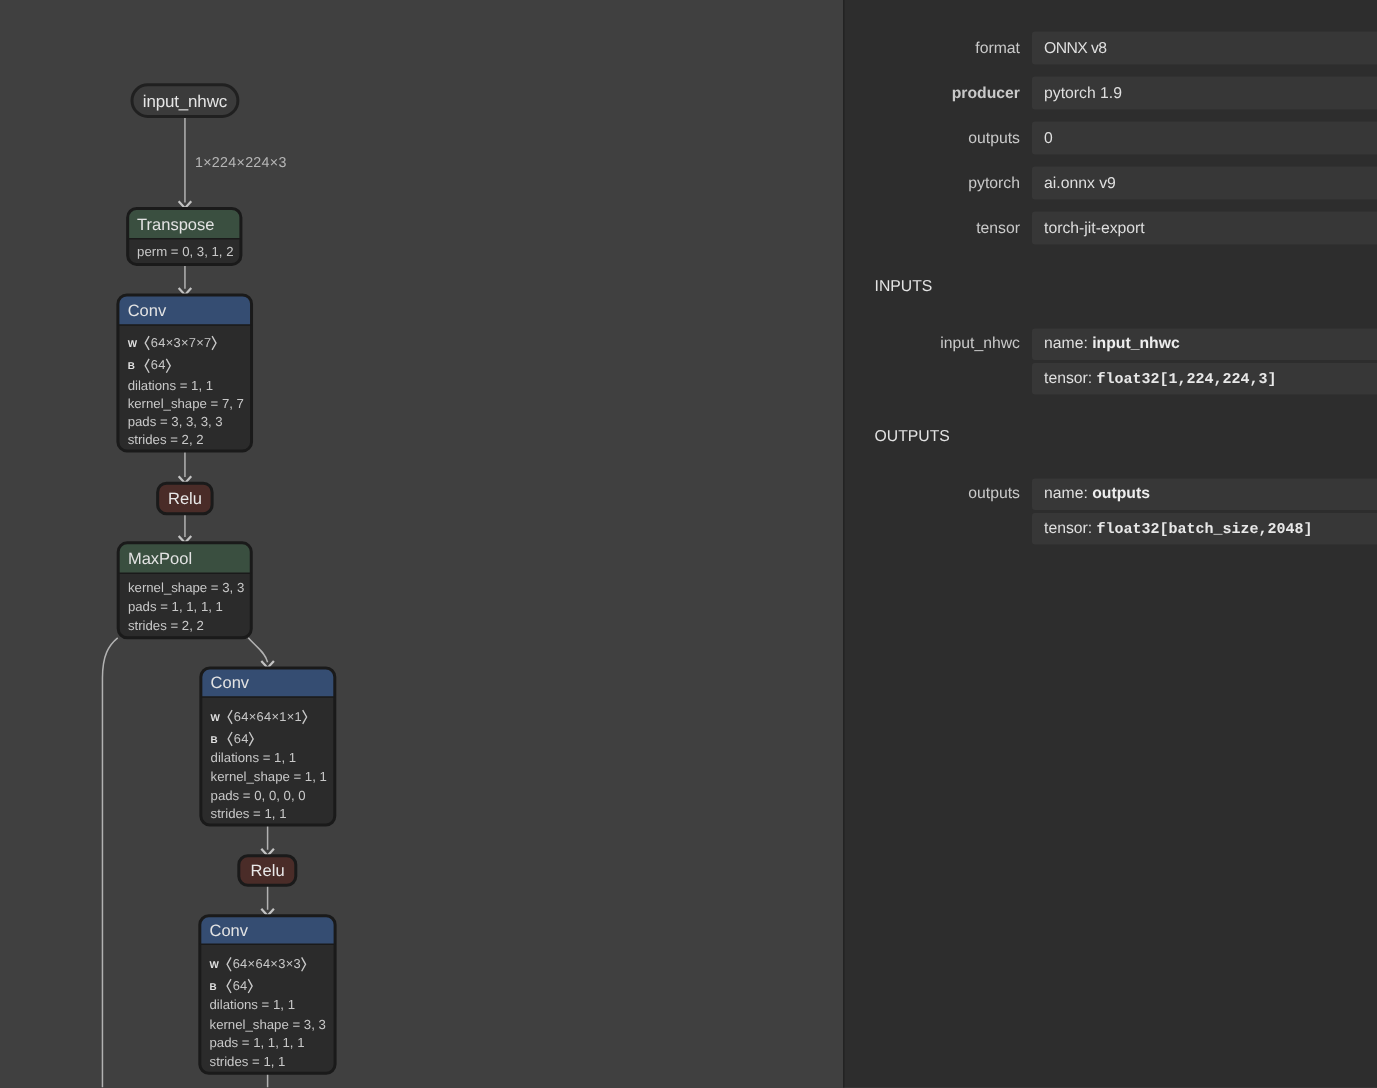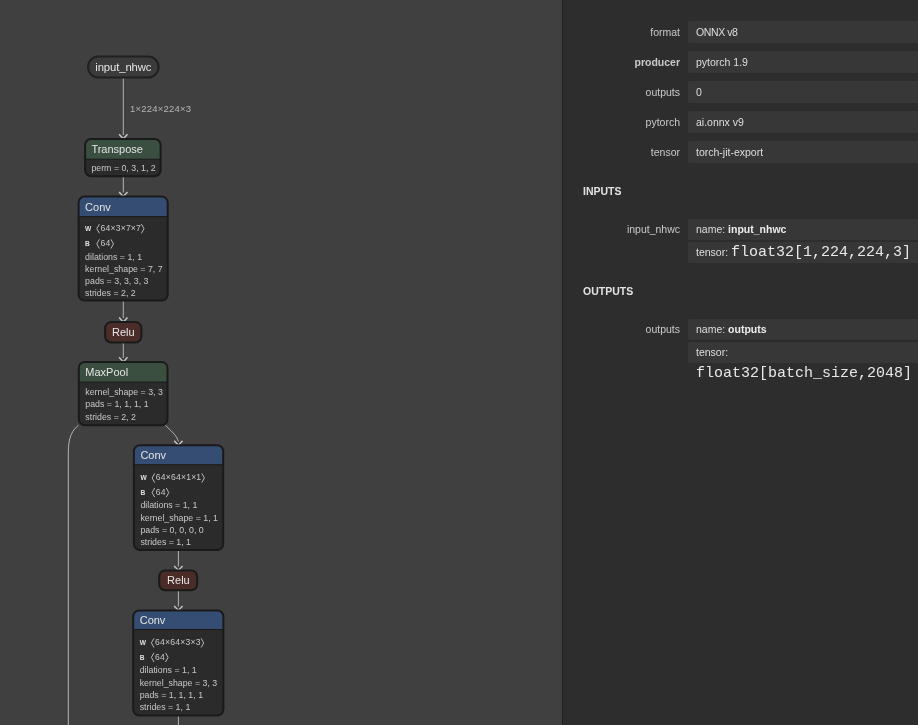--- a/index.html
+++ b/index.html
@@ -2,22 +2,22 @@
 <html><head>
 <meta charset="utf-8">
 <style>
   html,body{margin:0;padding:0;width:918px;height:725px;overflow:hidden;background:#404040;
     font-family:"Liberation Sans",sans-serif;}
   #canvas{position:absolute;left:0;top:0;width:562px;height:725px;}
   #sidebar{position:absolute;left:562px;top:0;width:356px;height:725px;background:#2d2d2d;border-left:1px solid #232323;box-sizing:border-box;padding-left:16px;}
   .lbl{position:absolute;left:0;width:117px;text-align:right;font-size:10.5px;color:#c9c9c9;line-height:22px;}
   .box{position:absolute;left:124.5px;right:-10px;background:#373737;border-radius:2px;
        font-size:10.5px;color:#dfdfdf;line-height:22px;padding-left:8.5px;}
-  .sect{position:absolute;left:20px;font-size:10.5px;font-weight:bold;color:#e3e3e3;}
-  .mono{font-family:"Liberation Mono",monospace;font-weight:normal;font-size:15px;color:#e8e8e8;}
+  .sect{position:absolute;left:20px;font-size:10.5px;font-weight:normal;color:#e3e3e3;}
+  .mono{font-family:"Liberation Mono",monospace;font-weight:bold;font-size:10px;color:#e8e8e8;}
   .bname{font-weight:bold;color:#ededed;}
 </style>
 </head>
 <body>
 <div id="canvas">
 <svg width="562" height="725" viewBox="0 0 562 725" font-family="Liberation Sans, sans-serif">
 
   <g stroke="#b2b2b2" stroke-width="1" fill="none">
     <path d="M123.3,77.6 V135"></path>
     <path d="M123.3,176.3 V192.5"></path>

